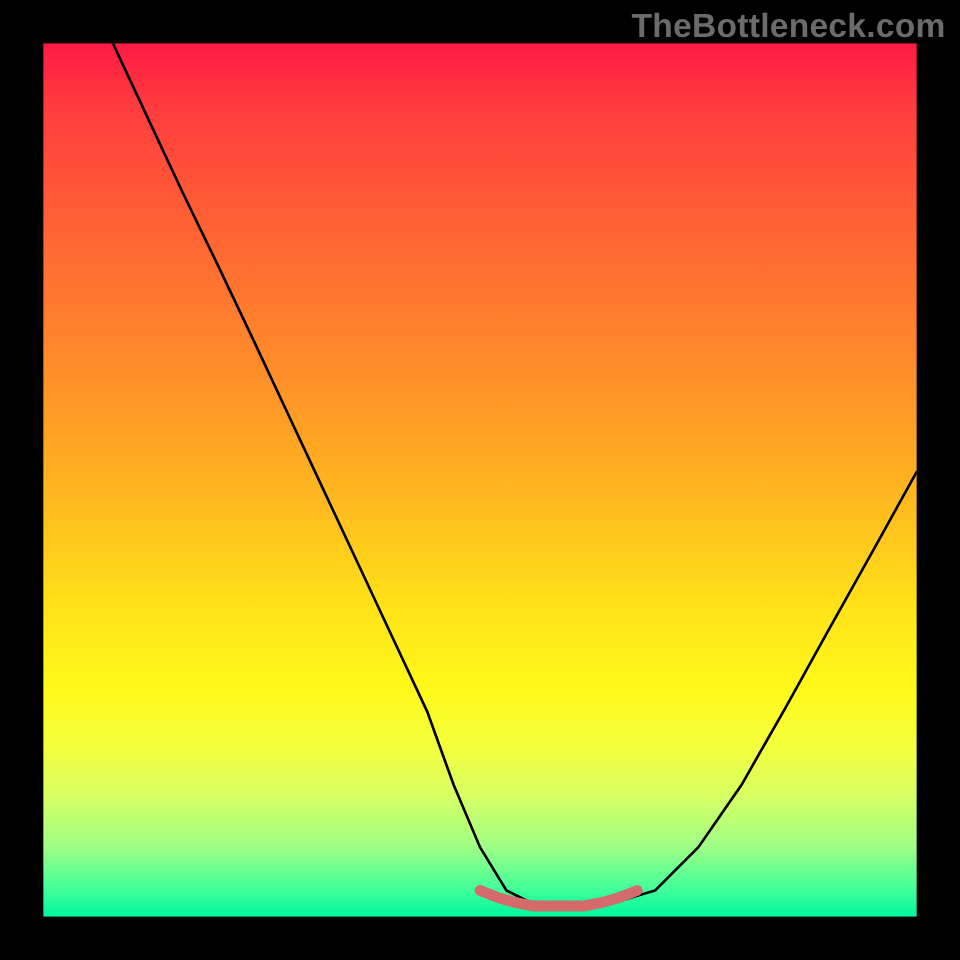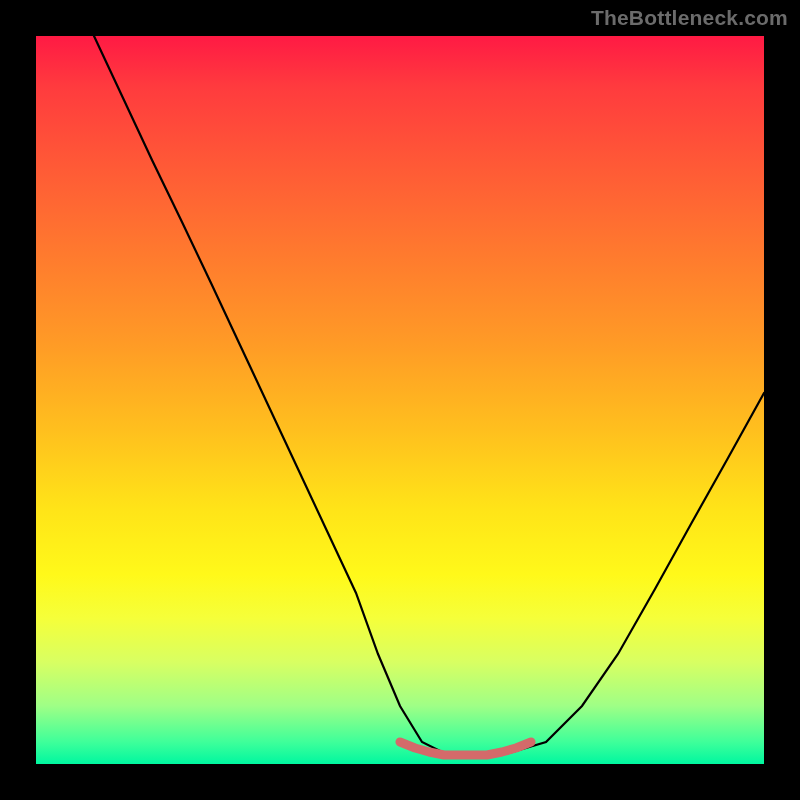--- a/index.html
+++ b/index.html
@@ -45,21 +45,21 @@
       #9fff86 92%,
       #3eff9a 97%,
       #00f7a0 100%
     );
   }
   .watermark {
     position: absolute;
     top: 6px;
     right: 12px;
     color: #6b6b6b;
-    font-size: 21px;
+    font-size: 28px;
     font-weight: 600;
     letter-spacing: 0.2px;
   }
   svg.curve {
     position: absolute;
     inset: 0;
   }
 </style>
 </head>
 <body>

